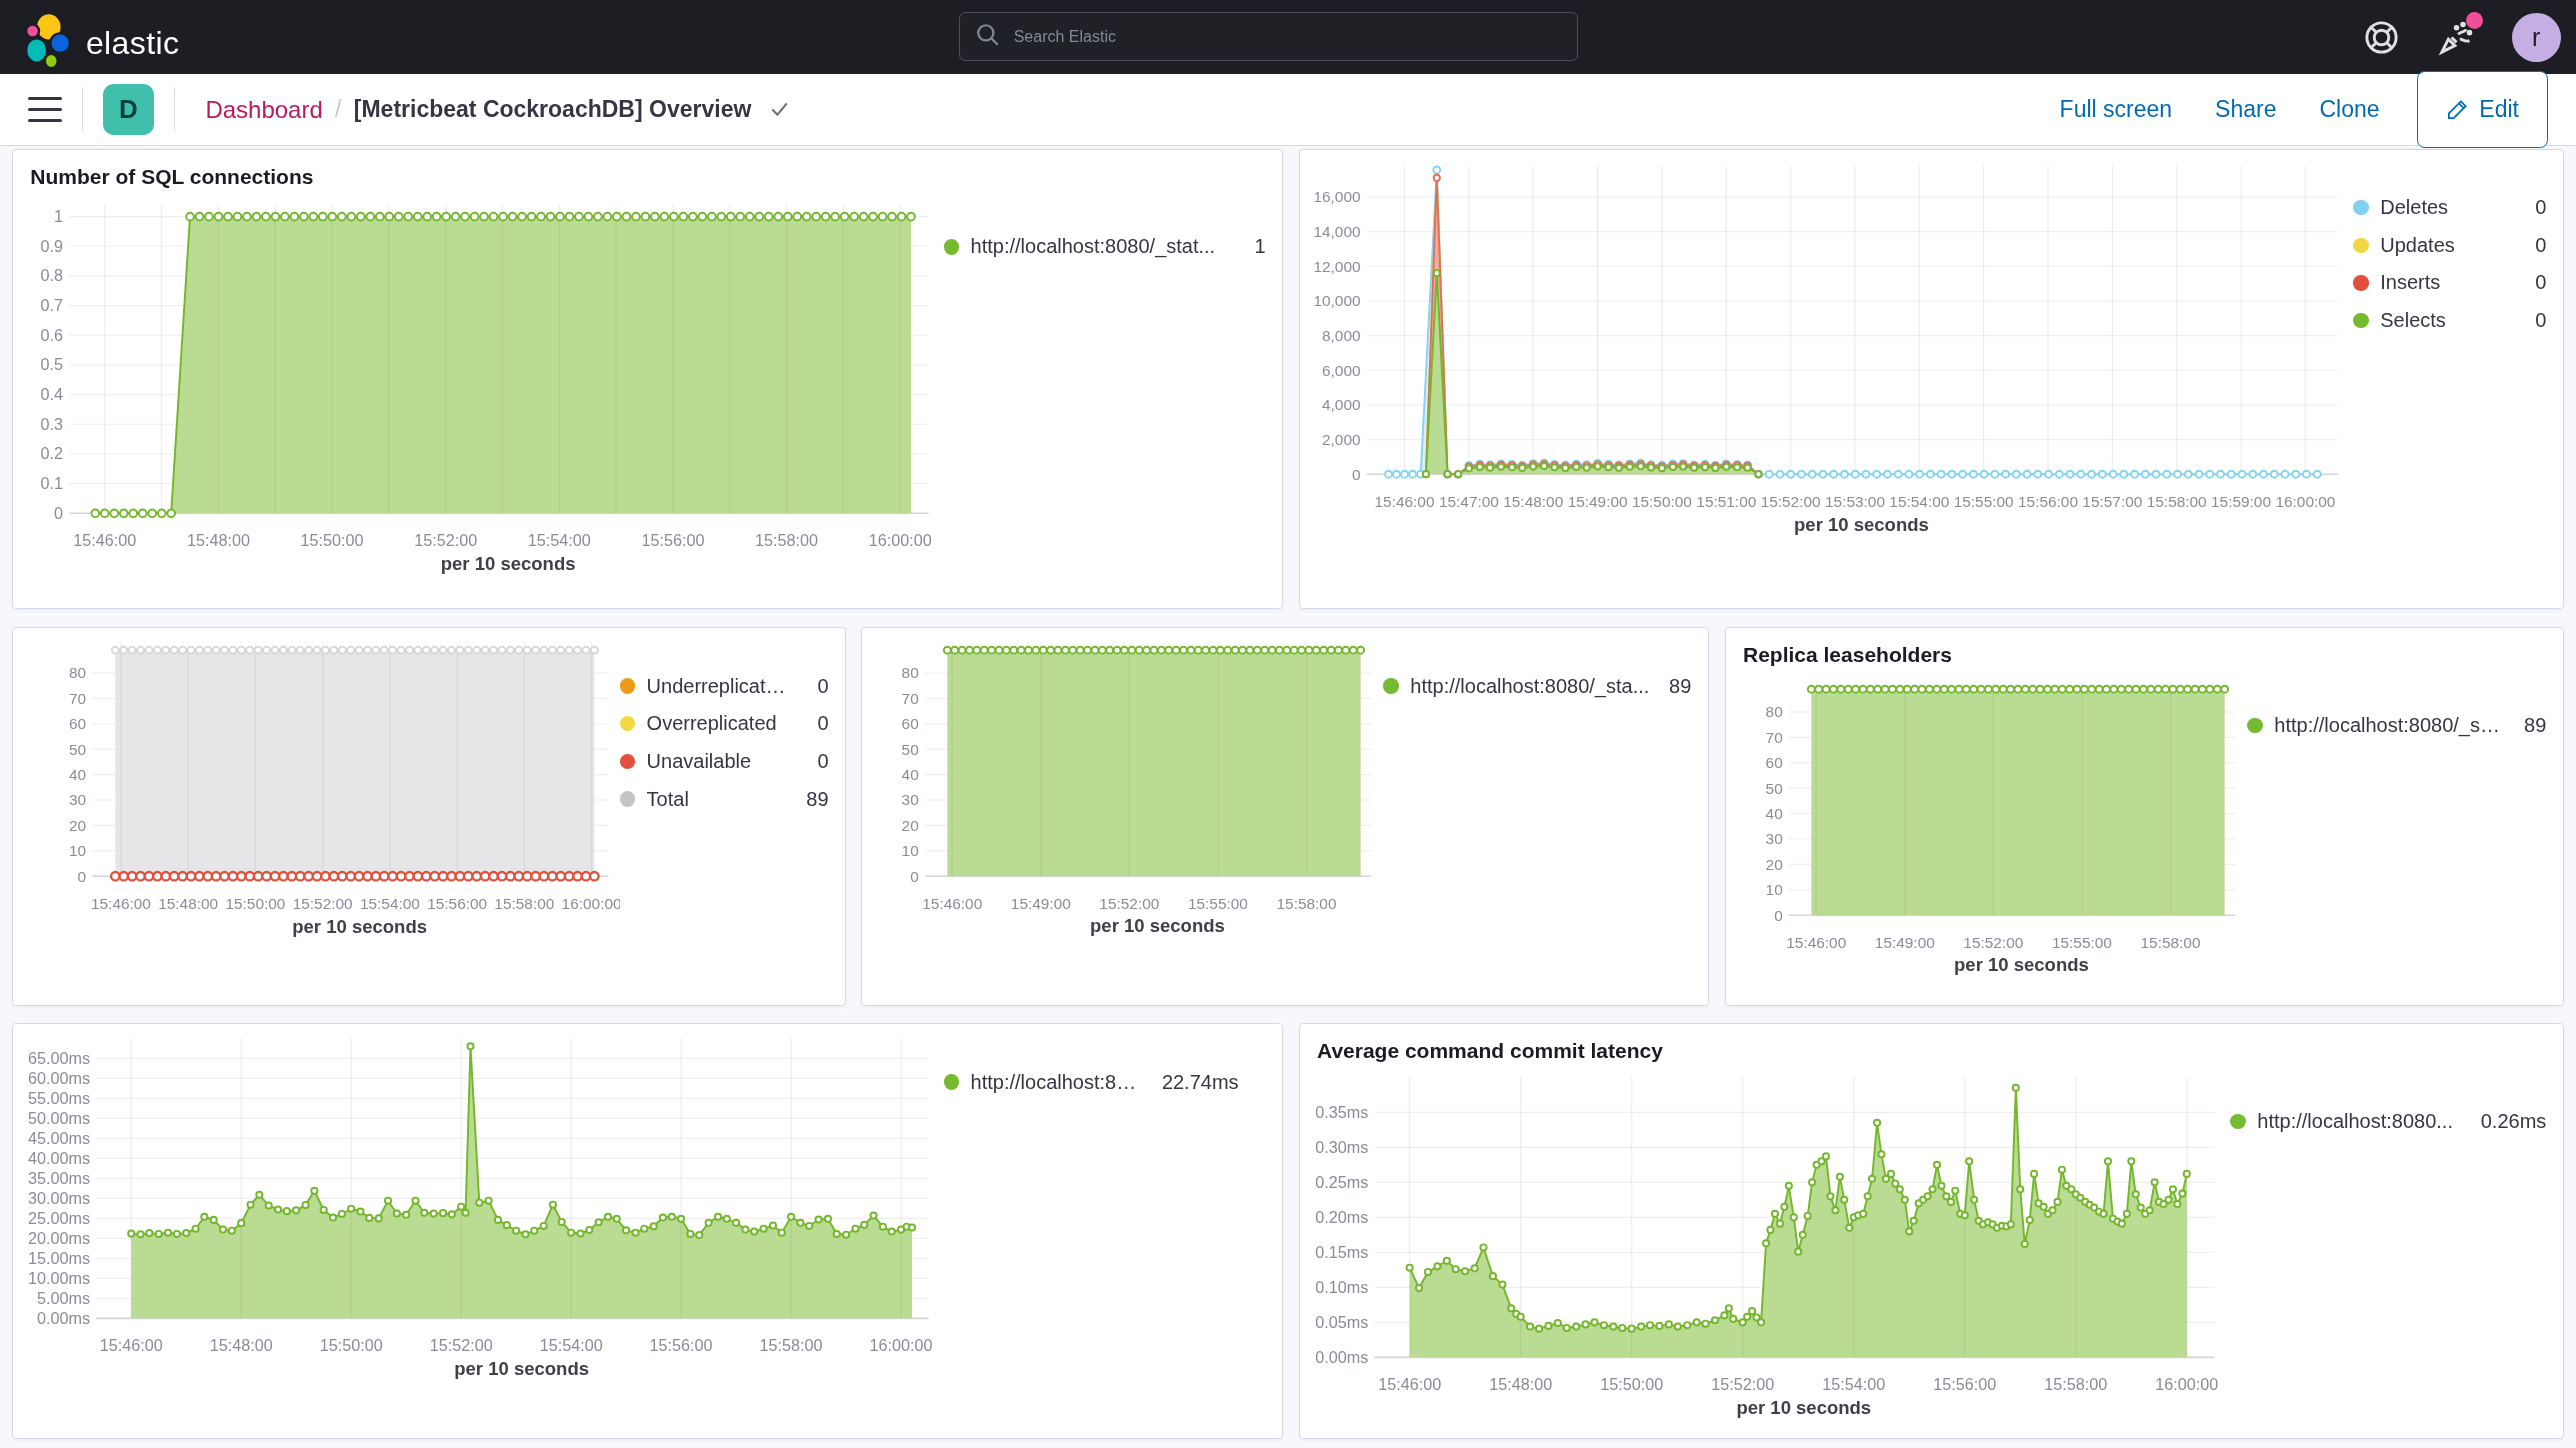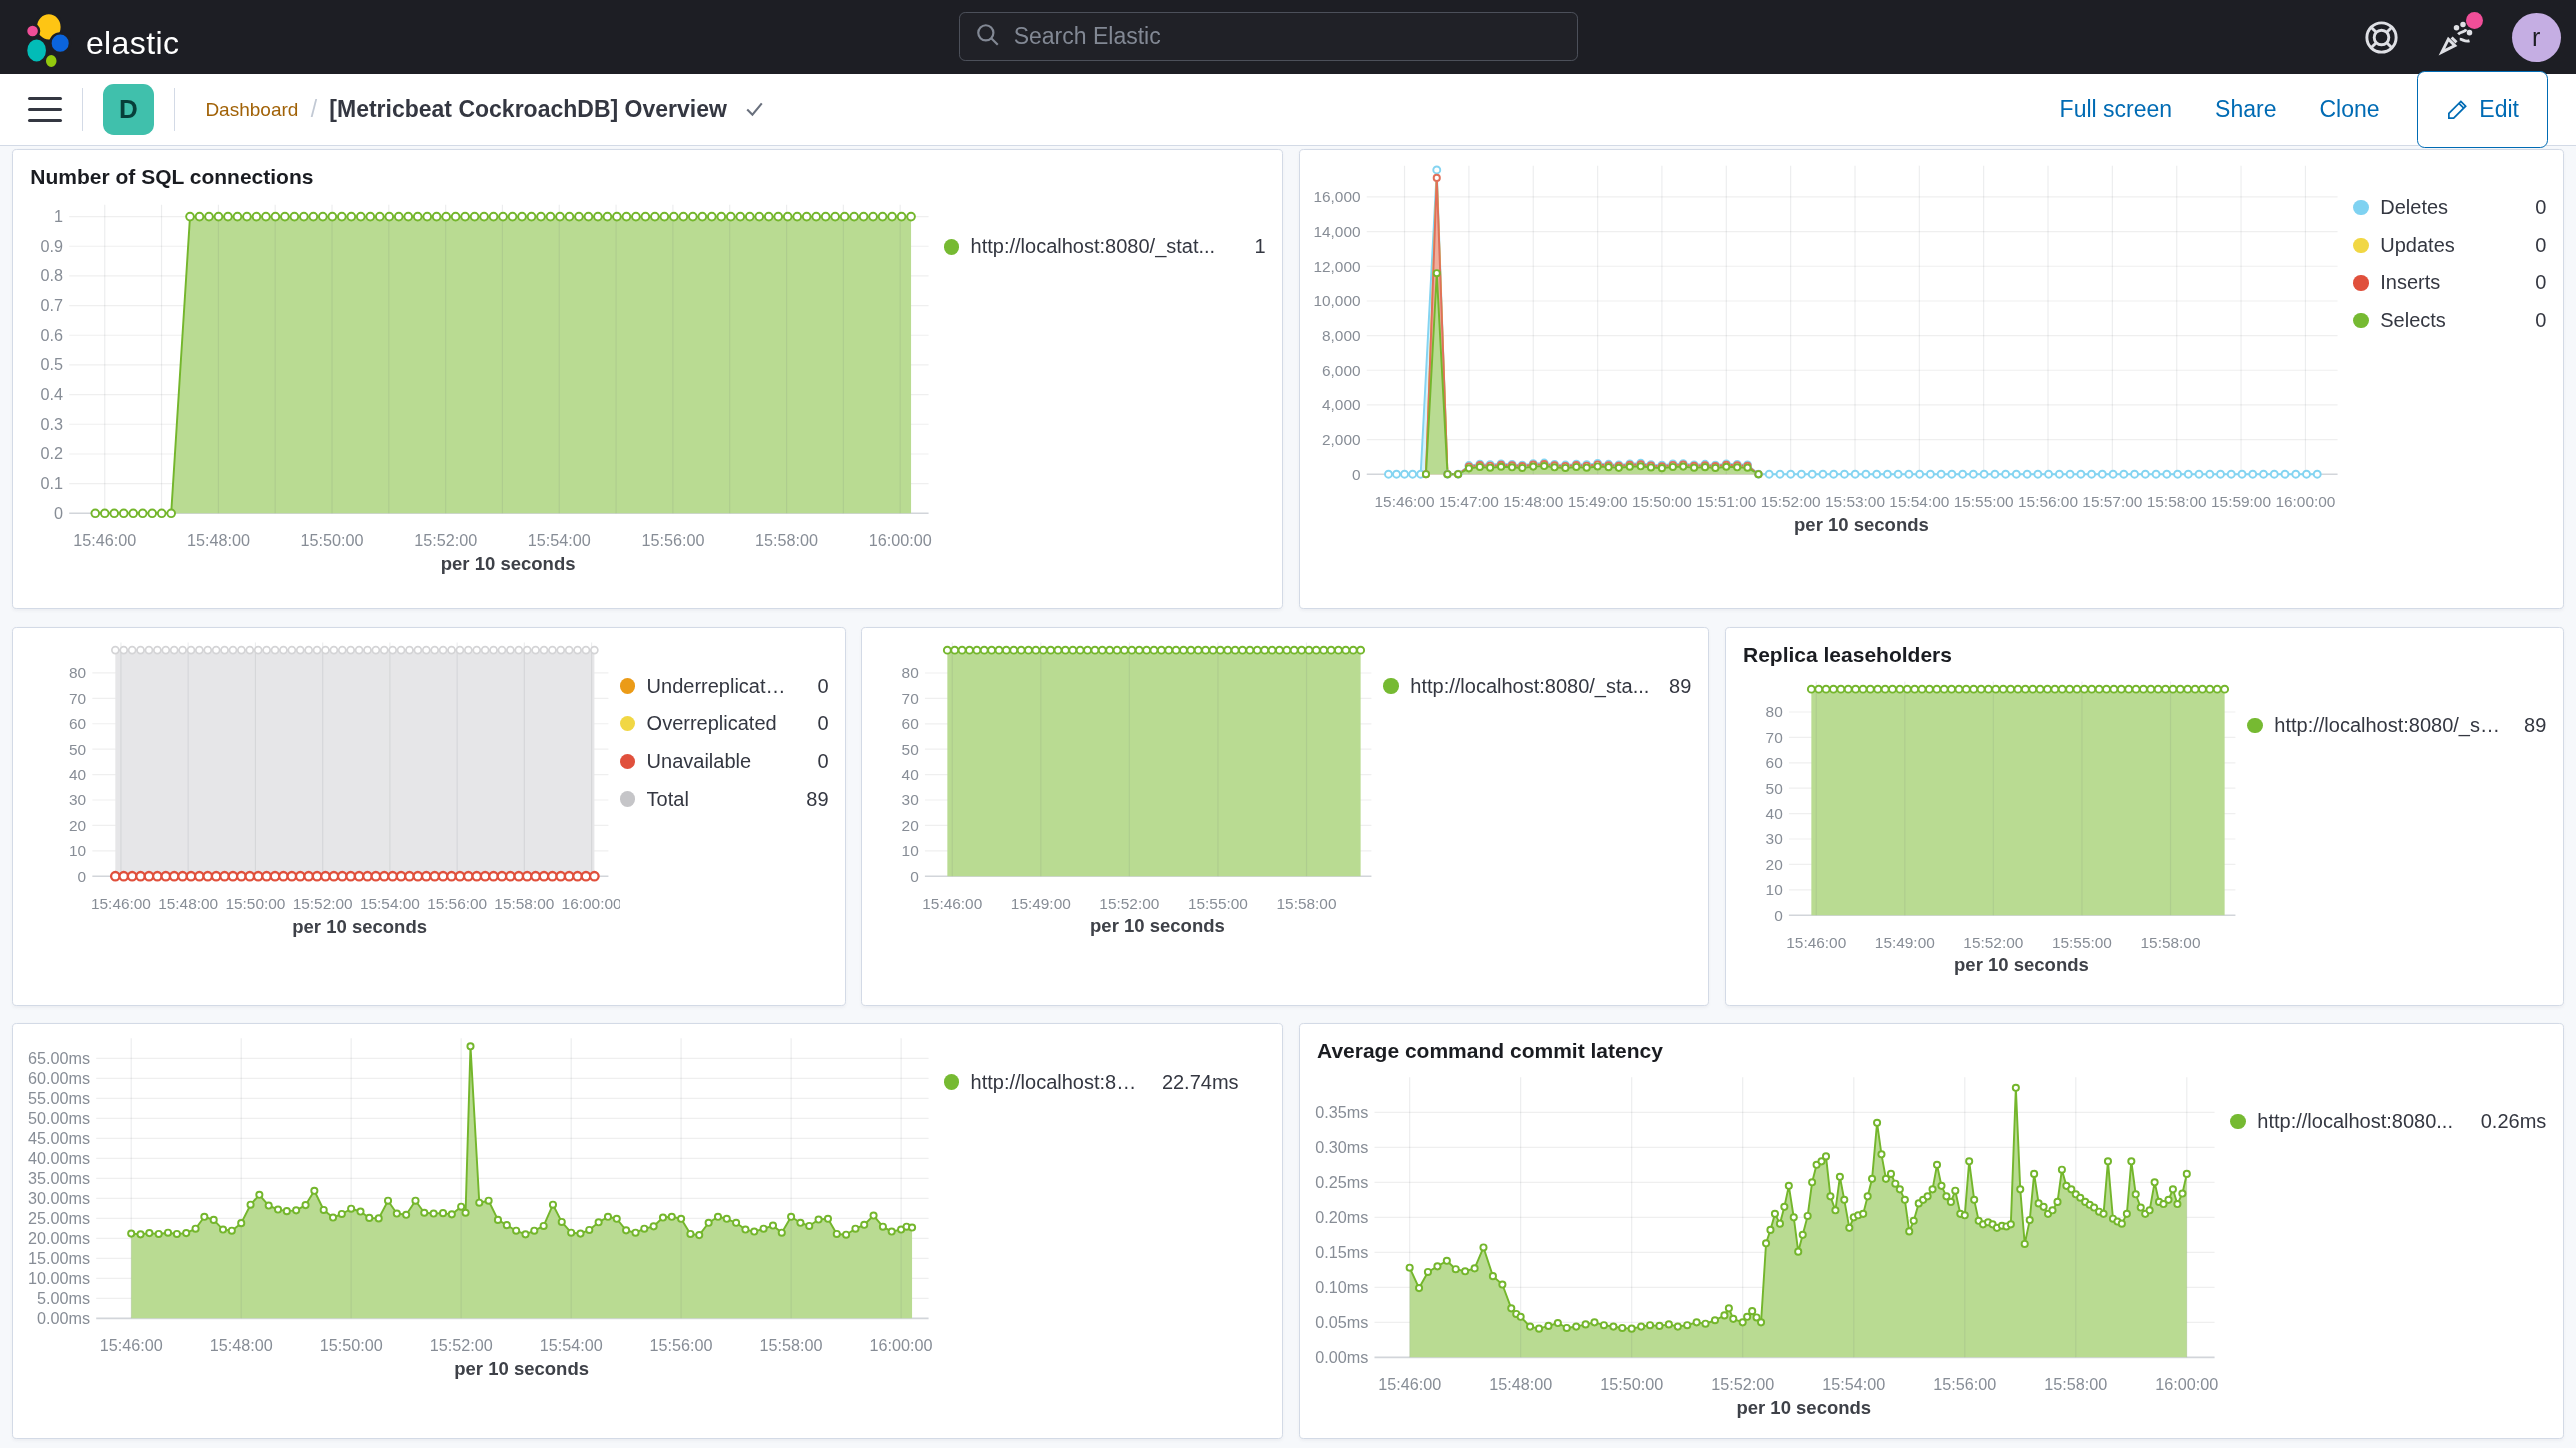--- a/index.html
+++ b/index.html
@@ -15,21 +15,21 @@
   }
   .brand { display: flex; align-items: center; margin-left: 21.6px; cursor: pointer; }
   .brand-text { color: #ffffff; font-size: 32px; font-weight: 400; margin-left: 12.3px; letter-spacing: 0.4px; }
   .searchbox {
     position: absolute; left: 959px; top: 12.3px; width: 619px; height: 49px;
     border: 0.8px solid #4c505a; border-radius: 6.2px; background: #202127;
     display: flex; align-items: center; padding: 0 15.4px; cursor: text;
   }
   .searchbox input {
     background: transparent; border: none; outline: none; color: #98a0ab;
-    font-size: 23px; margin-left: 12.3px; width: 524px; font-family: "Liberation Sans", sans-serif;
+    font-size: 16px; margin-left: 12.3px; width: 524px; font-family: "Liberation Sans", sans-serif;
   }
   .searchbox input::placeholder { color: #828894; }
   .hright { position: absolute; right: 15.4px; top: 0; height: 74px; display: flex; align-items: center; gap: 35px; }
   .hicon { position: relative; width: 40px; height: 40px; display: flex; align-items: center; justify-content: center; cursor: pointer; }
   .notif-dot { position: absolute; top: -4.6px; right: -6.2px; width: 17px; height: 17px; border-radius: 50%; }
   .avatar {
     width: 49px; height: 49px; border-radius: 50%; background: #c5aee3;
     display: flex; align-items: center; justify-content: center;
     color: #1d1e24; font-size: 25px; cursor: pointer;
   }
@@ -41,21 +41,21 @@
   }
   .burger { width: 34px; height: 26px; display: flex; flex-direction: column; justify-content: space-between; cursor: pointer; }
   .burger span { display: block; height: 3.9px; background: #343741; border-radius: 1.5px; }
   .tb-div { width: 0.8px; height: 43px; background: #d3dae6; margin: 0 20px; }
   .app-badge {
     width: 51px; height: 51px; border-radius: 10.8px; background: #40c0ac;
     display: flex; align-items: center; justify-content: center;
     color: #073f3a; font-size: 26px; font-weight: 700; cursor: pointer;
   }
   .crumbs { display: flex; align-items: center; margin-left: 10.8px; }
-  .crumb-root { color: #a16207; font-size: 19px; cursor: pointer; }
+  .crumb-root { color: #be185d; font-size: 24px; cursor: pointer; }
   .crumb-sep { color: #c2c9d4; font-size: 23px; margin: 0 12.3px; }
   .crumb-title { color: #343741; font-size: 23px; font-weight: 600; }
   .check-ic { margin-left: 15.4px; }
   .tb-actions { margin-left: auto; display: flex; align-items: center; }
   .tb-link { color: #006bb4; font-size: 23px; margin-left: 43px; cursor: pointer; white-space: nowrap; }
   .edit-btn {
     margin-left: 37px; display: flex; align-items: center; gap: 10.8px;
     border: 1.5px solid #006bb4; border-radius: 7.7px; background: #fff;
     color: #006bb4; font-size: 23px; padding: 24px 28px; cursor: pointer;
     font-family: "Liberation Sans", sans-serif;

